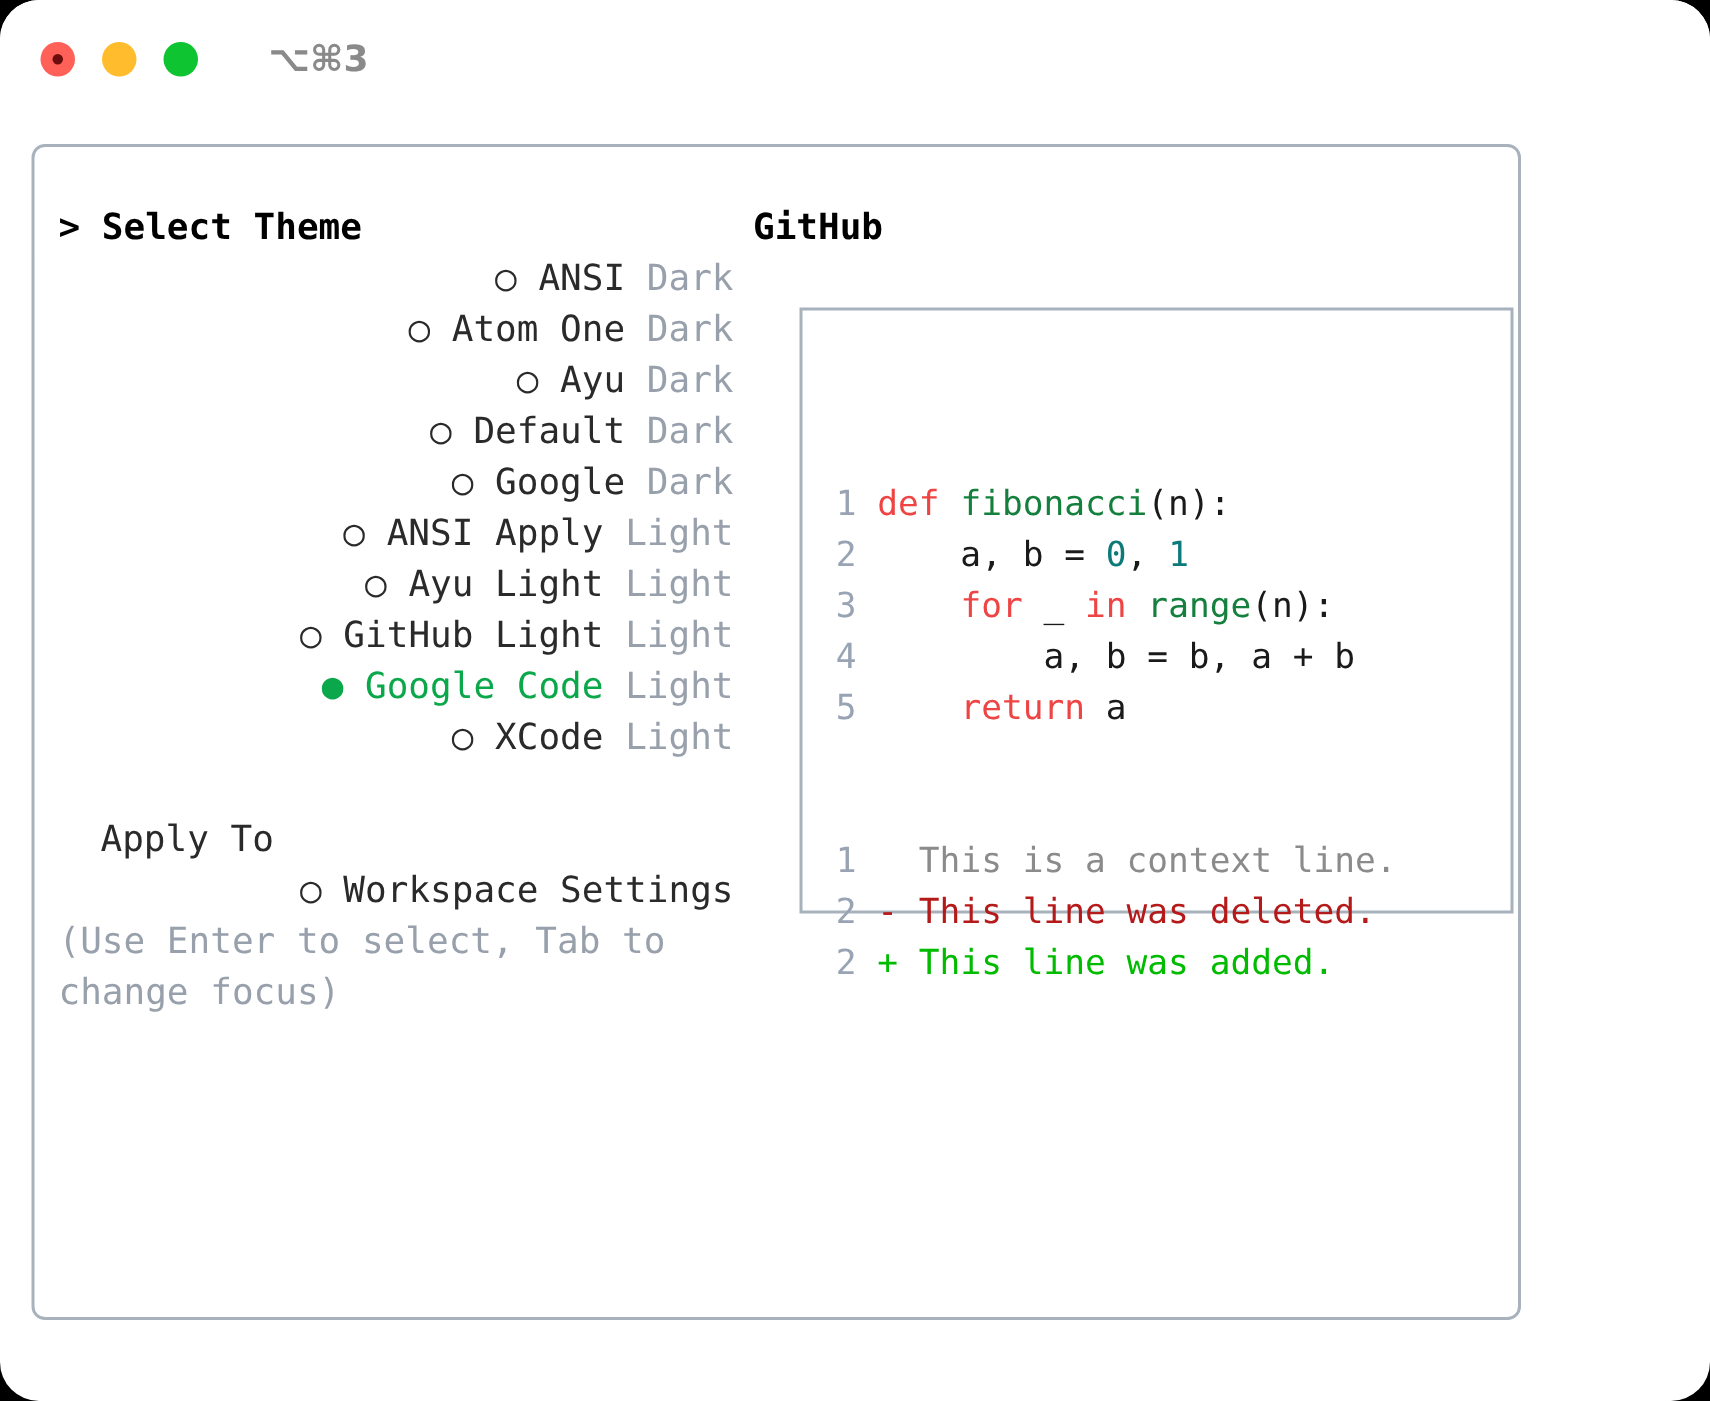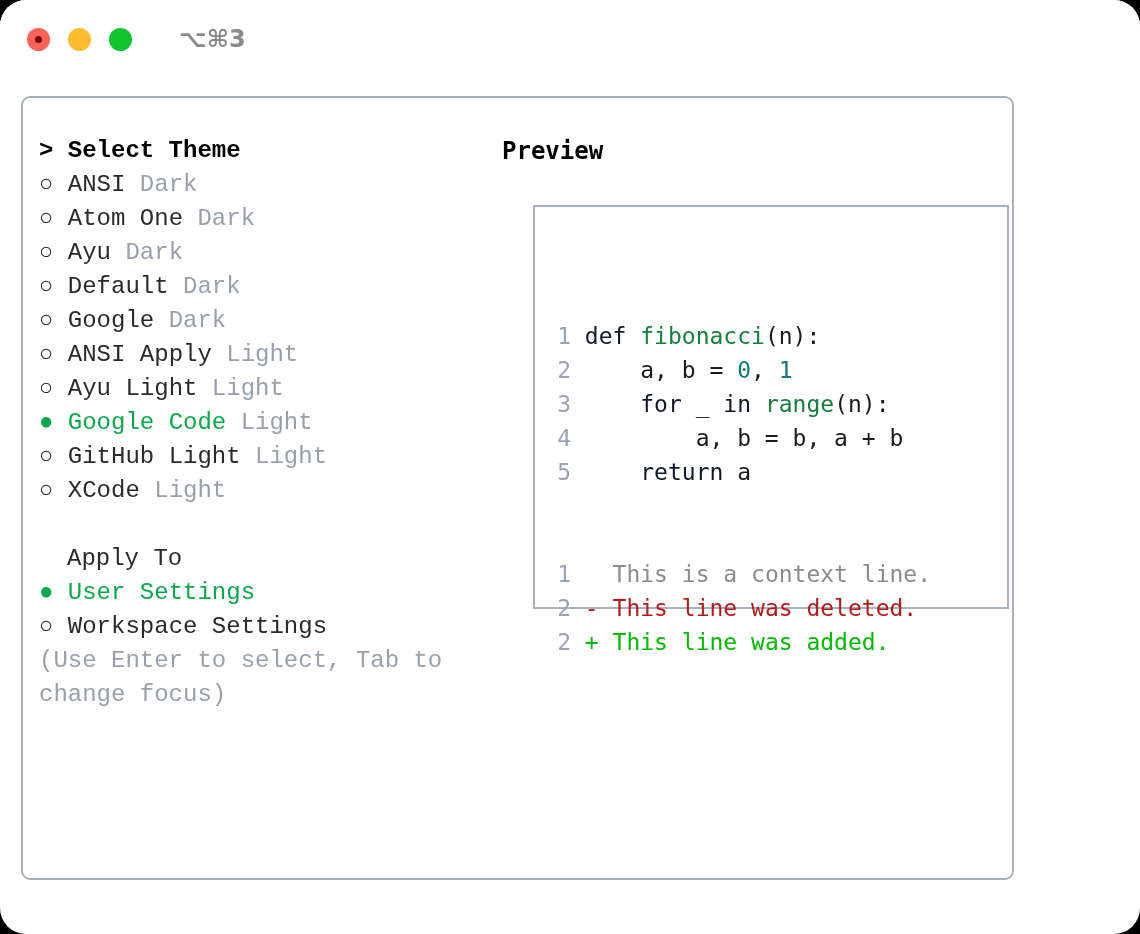--- a/index.html
+++ b/index.html
@@ -49,21 +49,21 @@
   
   .panel {
     position: absolute;
     left: 21px; top: 96px;
     width: 993px; height: 784px;
     border: 2px solid #a8b2bd;
     border-radius: 9px;
     background: #ffffff;
   }
 
-  .col-left  { position: absolute; left: 16px; top: 36px; width: 450px; font-family: Liberation Mono, monospace; }
+  .col-left  { position: absolute; left: 16px; top: 36px; width: 450px; }
   .col-right { position: absolute; left: 479px; top: 36px; width: 500px; }
 
   
   .list-header {
     font-size: 24px;
     font-weight: bold;
     color: #000000;
     line-height: 34px;
     white-space: pre;
   }
@@ -72,20 +72,21 @@
     font-weight: bold;
     color: #000000;
     line-height: 34px;
   }
   .opt {
     display: block;
     font-size: 24px;
     line-height: 34px;
     white-space: pre;
     color: #2a2a2a;
+    text-align: right;
   }
   .opt .bullet  { color: #2a2a2a; }
   .opt .label   { color: #2a2a2a; }
   .opt .tag     { color: #98a0ac; }
   .opt.selected .bullet,
   .opt.selected .label { color: #0aa84a; }
 
   .section-gap { height: 34px; }
   .group-header {
     font-size: 24px;
@@ -115,21 +116,21 @@
     font-size: 23px;
     line-height: 34px;
     white-space: pre;
   }
   .ln {
     display: inline-block;
     width: 26px;
     text-align: right;
     color: #98a4b4;
   }
-  .kw   { color: #0f172a; }
+  .kw   { color: #ef4444; }
   .fn   { color: #15803d; }
   .num  { color: #0d7a7a; }
   .plain{ color: #1a1a1a; }
   .ctx  { color: #8b8b8b; }
   .del  { color: #b51a1a; }
   .add  { color: #00bb00; }
   .blank-line { display: block; height: 34px; }
 </style>
 </head>
 <body>
@@ -152,40 +153,39 @@
       <div class="list-header">&gt; Select Theme</div>
 
       <div>
         <div class="opt"><span class="bullet">○</span><span class="label"> <span>ANSI</span></span> <span class="tag">Dark</span></div>
         <div class="opt"><span class="bullet">○</span><span class="label"> <span>Atom One</span></span> <span class="tag">Dark</span></div>
         <div class="opt"><span class="bullet">○</span><span class="label"> <span>Ayu</span></span> <span class="tag">Dark</span></div>
         <div class="opt"><span class="bullet">○</span><span class="label"> <span>Default</span></span> <span class="tag">Dark</span></div>
         <div class="opt"><span class="bullet">○</span><span class="label"> <span>Google</span></span> <span class="tag">Dark</span></div>
         <div class="opt"><span class="bullet">○</span><span class="label"> <span>ANSI Apply</span></span> <span class="tag">Light</span></div>
         <div class="opt"><span class="bullet">○</span><span class="label"> <span>Ayu Light</span></span> <span class="tag">Light</span></div>
+        <div class="opt"><span class="bullet">○</span><span class="label"> <span>GitHub Light</span></span> <span class="tag">Light</span></div>
         <div class="opt selected"><span class="bullet">●</span><span class="label"> <span>Google Code</span></span> <span class="tag">Light</span></div>
-        <div class="opt"><span class="bullet">○</span><span class="label"> <span>GitHub Light</span></span> <span class="tag">Light</span></div>
         <div class="opt"><span class="bullet">○</span><span class="label"> <span>XCode</span></span> <span class="tag">Light</span></div>
       </div>
 
       <div class="section-gap"></div>
 
       <div class="group-header">Apply To</div>
 
       <div>
-        <div class="opt selected"><span class="bullet">●</span><span class="label"> <span>User Settings</span></span></div>
         <div class="opt"><span class="bullet">○</span><span class="label"> <span>Workspace Settings</span></span></div>
       </div>
 
       <div class="hint">(Use Enter to select, Tab to change focus)</div>
     </div>
 
     <div class="col-right">
 
-      <div class="pane-header">Preview</div>
+      <div class="pane-header">GitHub</div>
 
       <div class="preview-box">
         <div class="code">
 
 <span><span class="ln">1</span> <span class="kw">def</span><span class="plain"> </span><span class="fn">fibonacci</span><span class="plain">(n):</span></span>
 <span><span class="ln">2</span> <span class="plain">    a, b = </span><span class="num">0</span><span class="plain">, </span><span class="num">1</span></span>
 <span><span class="ln">3</span> <span class="plain">    </span><span class="kw">for</span><span class="plain"> _ </span><span class="kw">in</span><span class="plain"> </span><span class="fn">range</span><span class="plain">(n):</span></span>
 <span><span class="ln">4</span> <span class="plain">        a, b = b, a + b</span></span>
 <span><span class="ln">5</span> <span class="plain">    </span><span class="kw">return</span><span class="plain"> a</span></span>
 <span class="blank-line"></span>

